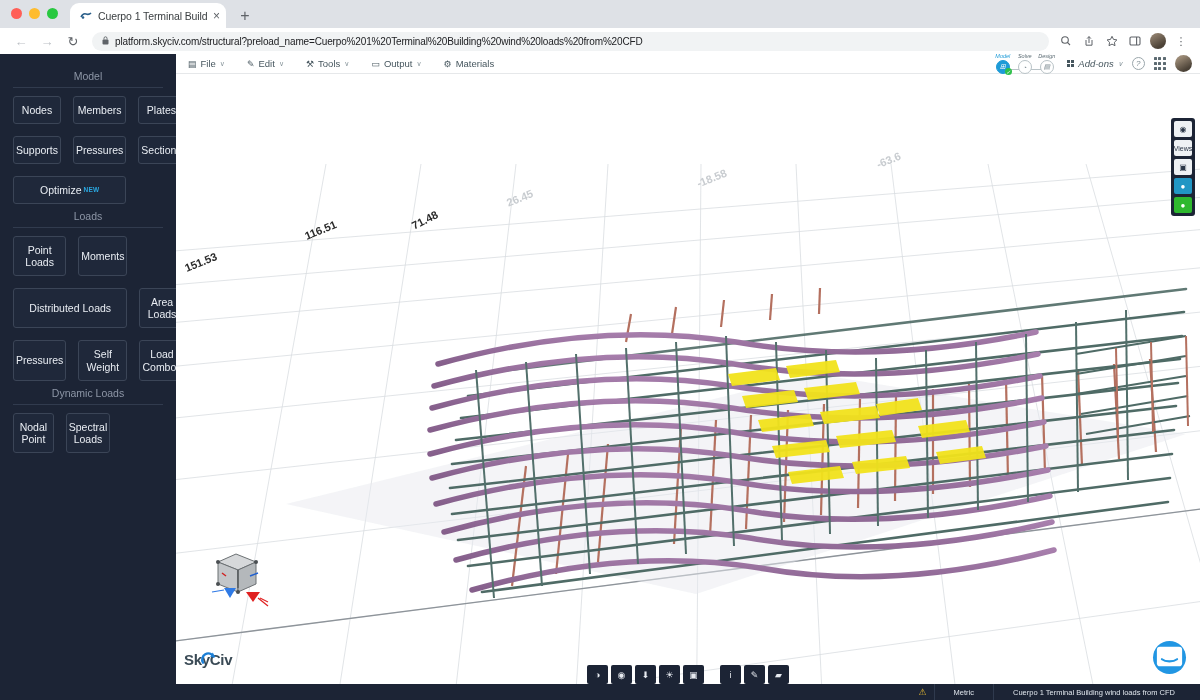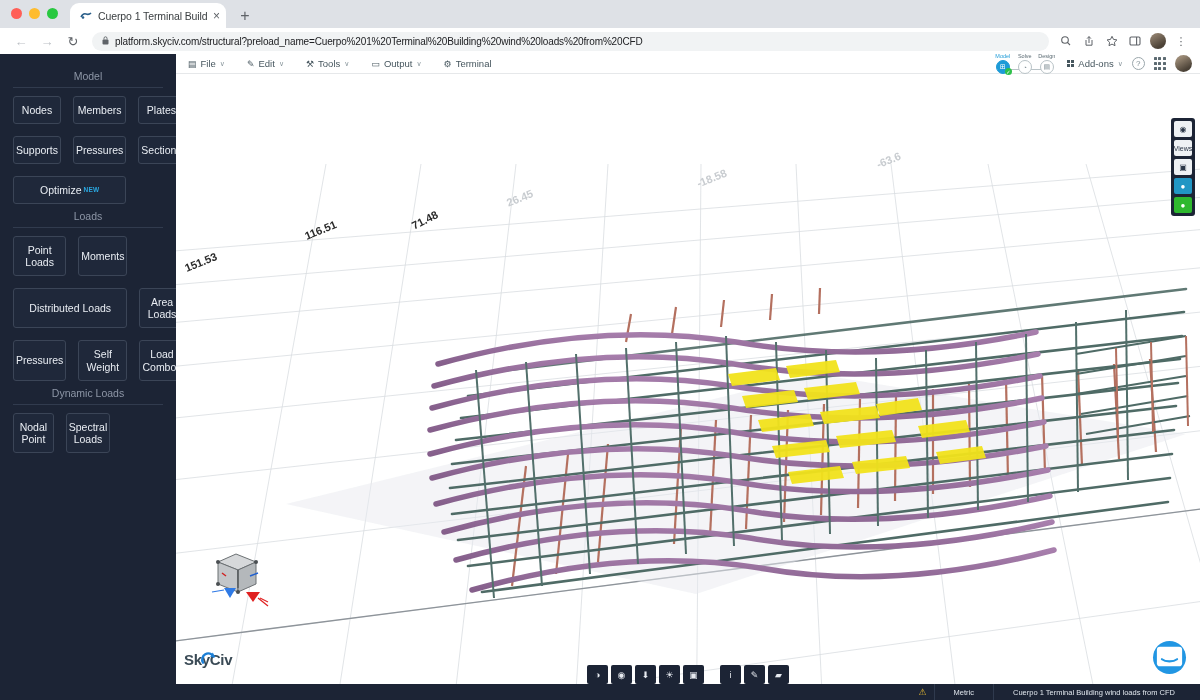--- a/index.html
+++ b/index.html
@@ -75,21 +75,21 @@
     border-bottom: 1px solid #e6e8ea;
   }
   .menu-list { display: flex; align-items: center; gap: 0; padding-left: 12px; }
   .menu-item {
     display: flex; align-items: center; gap: 4px;
     font-size: 9.5px; color: #46565e; padding: 0 14px 0 0; margin-right: 8px;
   }
   .menu-item .mi-icon { font-size: 9px; color: #46565e; }
   .caret { font-size: 7px; color: #8a979d; }
 
-  .toolbar-right { margin-left: auto; display: flex; align-items: center; gap: 9px; padding-right: 8px; }
+  .toolbar-right { margin-left: auto; display: flex; align-items: center; gap: 9px; padding-right: 8px; font-style: italic; }
   .stepper { display: flex; align-items: flex-end; gap: 0; position: relative; }
   .step { display: flex; flex-direction: column; align-items: center; width: 22px; position: relative; }
   .step-label { font-size: 5.5px; color: #5b6b73; margin-bottom: 1px; }
   .step-label.active { color: #1e9bd7; }
   .step-circle {
     width: 14px; height: 14px; border-radius: 50%; background: #ffffff;
     border: 1.3px solid #b9c3c7; display: flex; align-items: center;
     justify-content: center; font-size: 7px; color: #8b989e; position: relative; z-index: 2;
   }
   .step-circle.active { background: #1e9bd7; border-color: #1e9bd7; color: #fff; }
@@ -288,21 +288,21 @@
         <span>Tools</span>
         <span class="caret">∨</span>
       </div>
       <div class="menu-item">
         <span class="mi-icon">▭</span>
         <span>Output</span>
         <span class="caret">∨</span>
       </div>
       <div class="menu-item">
         <span class="mi-icon">⚙</span>
-        <span>Terminal</span>
+        <span>Materials</span>
       </div>
     </div>
 
     <div class="toolbar-right">
       <div class="stepper">
         <div class="step-line"></div>
         <div class="step-line2"></div>
         <div class="step">
           <span class="step-label active">Model</span>
           <span class="step-circle active">

